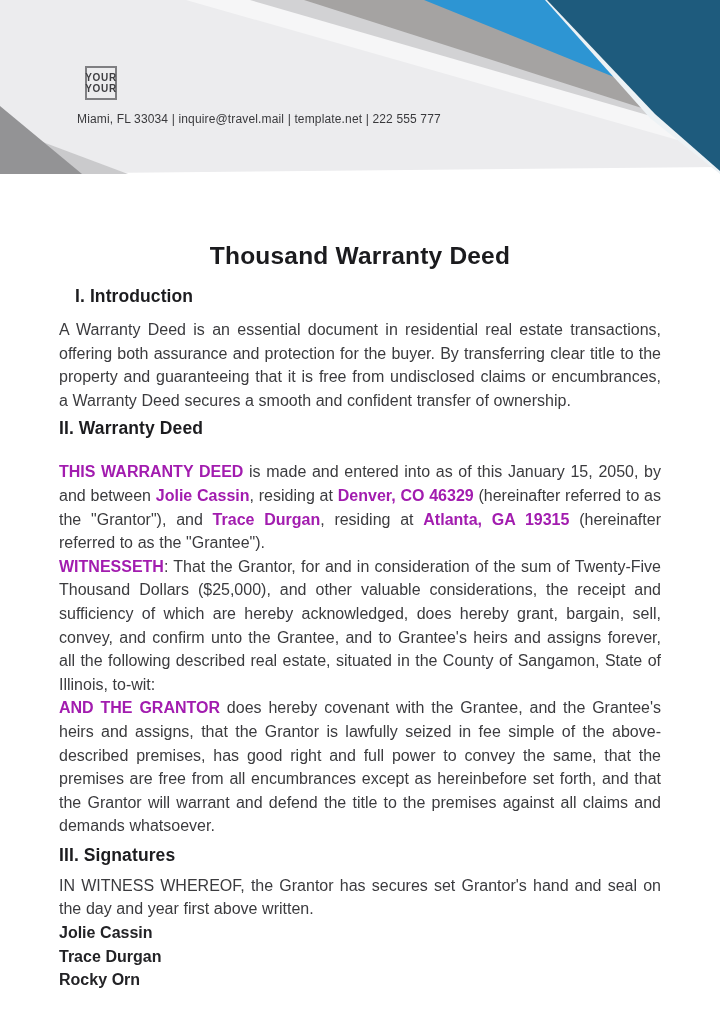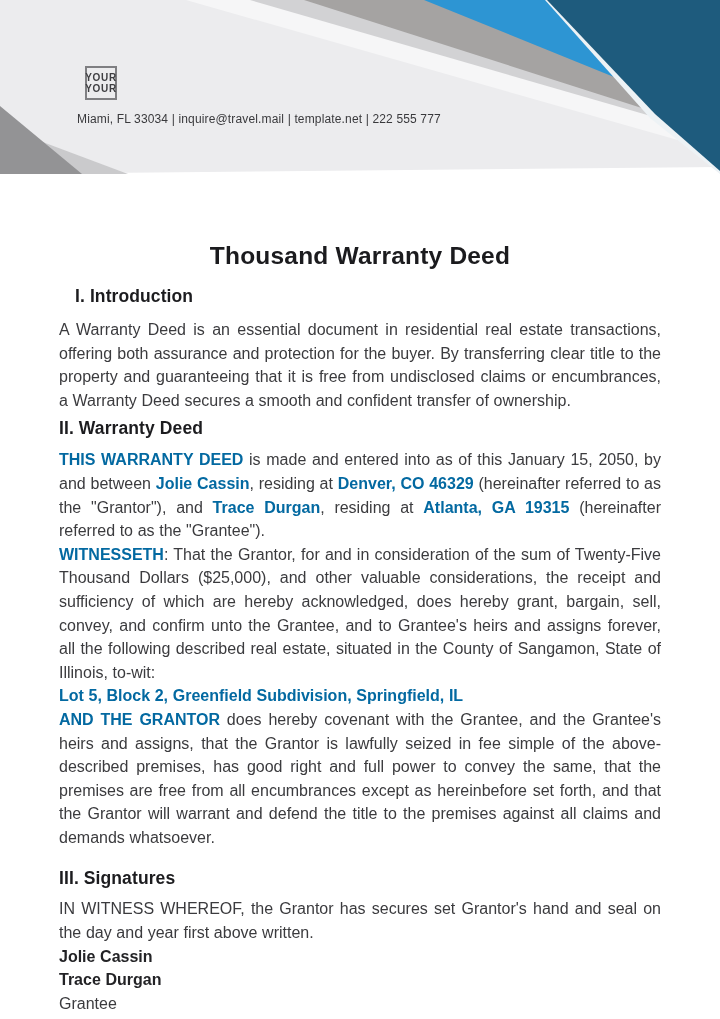--- a/index.html
+++ b/index.html
@@ -36,27 +36,27 @@
   }
 
   
   .doc { padding: 66px 59px 0 59px; }
   h1 {
     margin: 0; font-size: 24.5px; line-height: 28px; font-weight: 700;
     text-align: center; color: #1B1B1E; letter-spacing: 0.2px;
   }
   h2 { font-weight: 700; font-size: 17.5px; line-height: 22px; color: #1C1C1F; letter-spacing: 0.1px; }
   .h2-a { margin: 15px 16px 11px; }
-  .h2-b { margin: 5px 0 9px; }
-  .h2-c { margin: 18px 0 8px; }
+  .h2-b { margin: 5px 0 21px; }
+  .h2-c { margin: 6px 0 8px; }
   p {
     margin: 0; font-size: 16px; line-height: 23.6px; color: #3B3B3E;
     text-align: justify; word-spacing: 0.2px;
   }
-  p b { color: #0369a1; }
+  p b { color: #a21caf; }
   p.sig { text-align: left; }
   p.sig-name { font-weight: 700; color: #232326; }
 </style>
 </head>
 <body>
 
 <div class="page">
 
   <header class="hdr">
     <div class="shape s-banner"></div>
@@ -78,25 +78,23 @@
 
   <main class="doc">
     <h1>Thousand Warranty Deed</h1>
 
     <h2 class="h2-a">I. Introduction</h2>
     <p><span>A Warranty Deed is an essential document in residential real estate transactions, offering both assurance and protection for the buyer. By transferring clear title to the property and guaranteeing that it is free from undisclosed claims or encumbrances, a Warranty Deed secures a smooth and confident transfer of ownership.</span></p>
 
     <h2 class="h2-b">II. Warranty Deed</h2>
     <p><b>THIS WARRANTY DEED</b><span> is made and entered into as of this January 15, 2050, by and between </span><b>Jolie Cassin</b><span>, residing at </span><b>Denver, CO 46329</b><span> (hereinafter referred to as the "Grantor"), and </span><b>Trace Durgan</b><span>, residing at </span><b>Atlanta, GA 19315</b><span> (hereinafter referred to as the "Grantee").</span></p>
     <p><b>WITNESSETH</b><span>: That the Grantor, for and in consideration of the sum of Twenty-Five Thousand Dollars ($25,000), and other valuable considerations, the receipt and sufficiency of which are hereby acknowledged, does hereby grant, bargain, sell, convey, and confirm unto the Grantee, and to Grantee's heirs and assigns forever, all the following described real estate, situated in the County of Sangamon, State of Illinois, to-wit:</span></p>
-    <p><b>Lot 5, Block 2, Greenfield Subdivision, Springfield, IL</b></p>
     <p><b>AND THE GRANTOR</b><span> does hereby covenant with the Grantee, and the Grantee's heirs and assigns, that the Grantor is lawfully seized in fee simple of the above-described premises, has good right and full power to convey the same, that the premises are free from all encumbrances except as hereinbefore set forth, and that the Grantor will warrant and defend the title to the premises against all claims and demands whatsoever.</span></p>
 
     <h2 class="h2-c">III. Signatures</h2>
     <p><span>IN WITNESS WHEREOF, the Grantor has secures set Grantor's hand and seal on the day and year first above written.</span></p>
 
     <p class="sig sig-name">Jolie Cassin</p>
     <p class="sig sig-name">Trace Durgan</p>
-    <p class="sig">Grantee</p>
     <p class="sig sig-name">Rocky Orn</p>
   </main>
 
 </div>
 
 </body></html>

